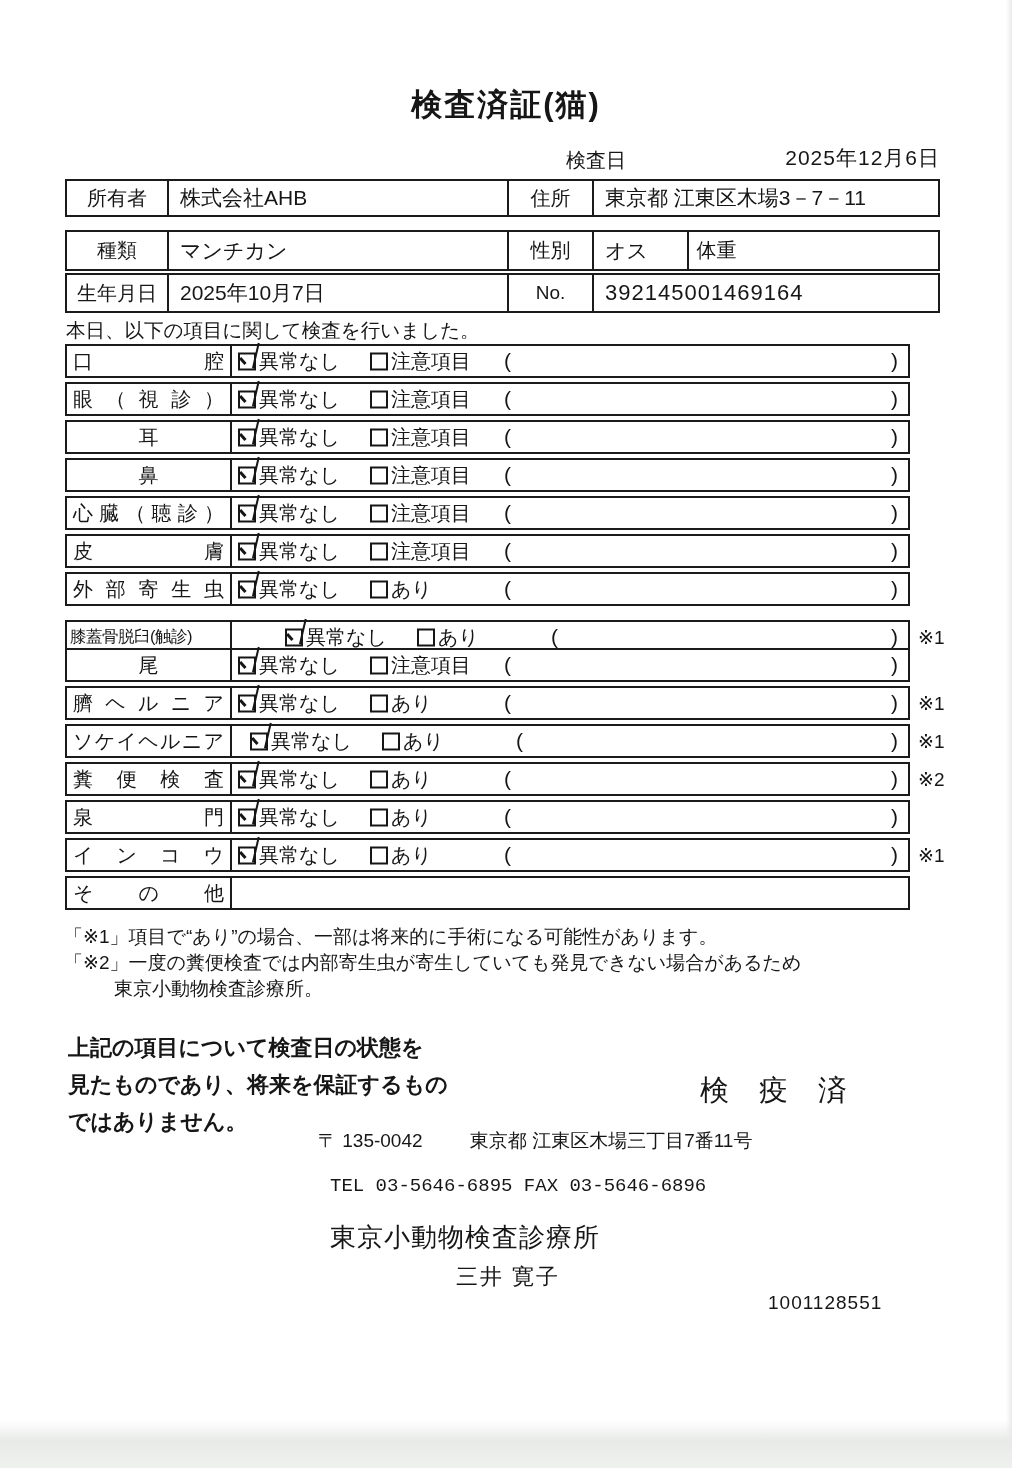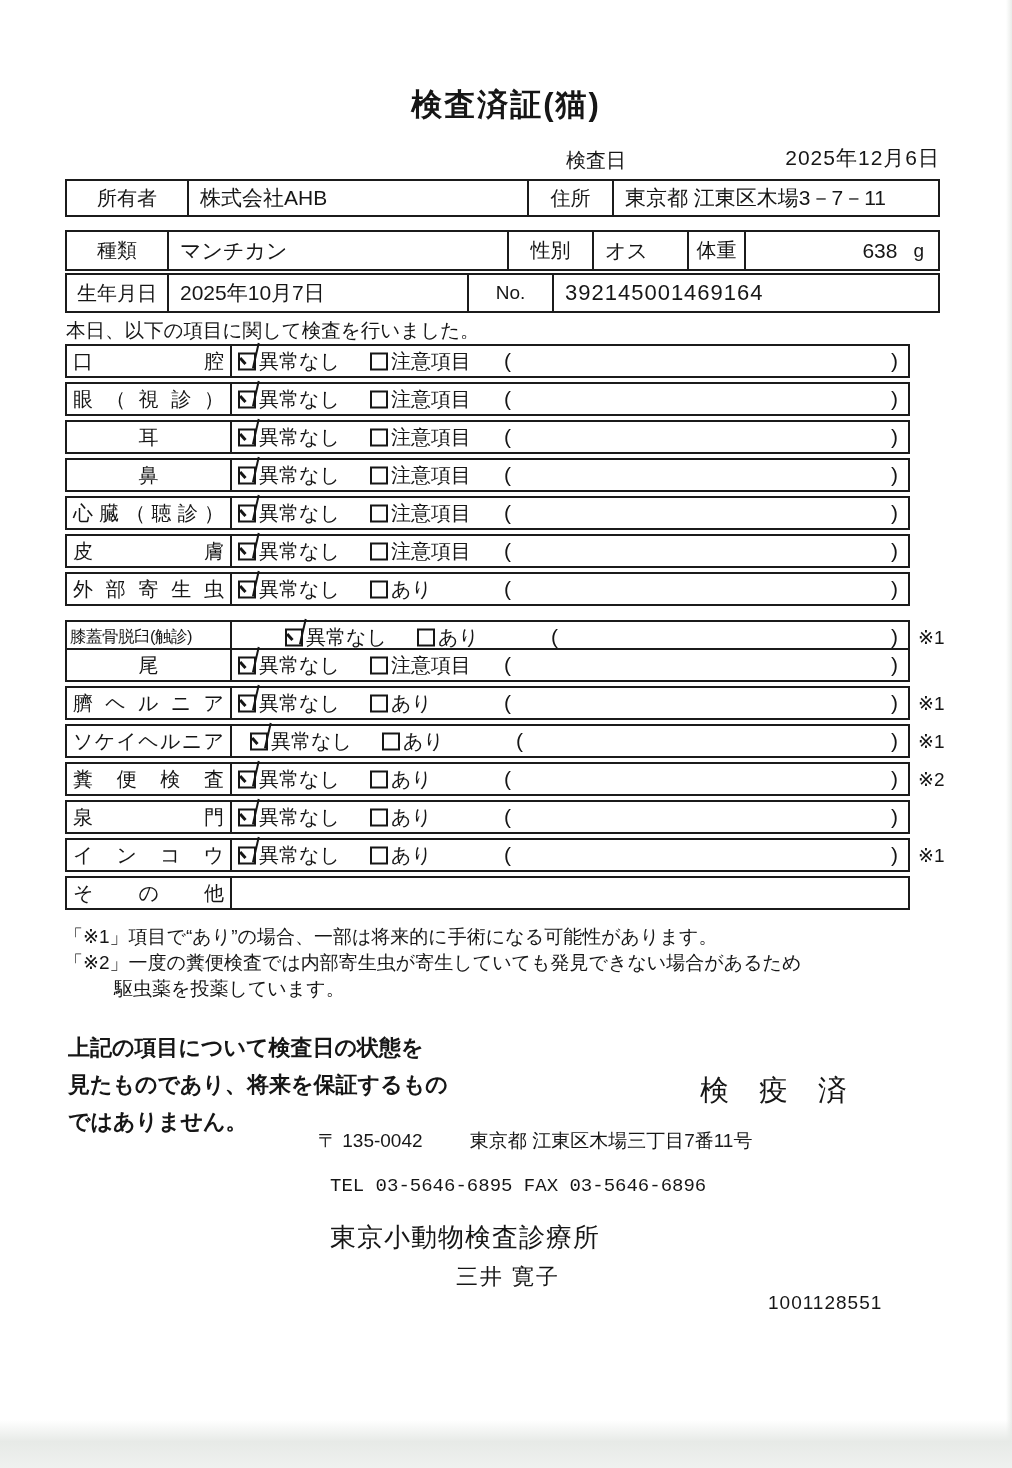--- a/index.html
+++ b/index.html
@@ -88,41 +88,37 @@
 <body>
 
 <div id="page">
 
   <div class="abs doc-title">検査済証(猫)</div>
 
   <div class="abs insp-date-label">検査日</div>
   <div class="abs insp-date-value">2025年12月6日</div>
 
   <div class="abs htable" style="left:65px;top:179px;width:875px;height:38px;">
-    <div class="hcell lbl" style="width:120px;">所有者</div>
+    <div class="hcell lbl" style="width:100px;">所有者</div>
     <div class="hcell val" style="width:340px;">株式会社AHB</div>
     <div class="hcell lbl" style="width:85px;">住所</div>
     <div class="hcell val" style="flex:1;">東京都 江東区木場3－7－11</div>
   </div>
 
   <div class="abs htable" style="left:65px;top:230px;width:875px;height:41px;">
     <div class="hcell lbl" style="width:100px;">種類</div>
     <div class="hcell val" style="width:340px;">マンチカン</div>
     <div class="hcell lbl" style="width:85px;">性別</div>
     <div class="hcell val" style="width:95px;">オス</div>
     <div class="hcell lbl" style="width:57px;">体重</div>
-    <div class="hcell val wval" style="flex:1;">
-      <span>638</span>
-      <span style="font-size:19px;">g</span>
-    </div>
   </div>
 
   <div class="abs htable" style="left:65px;top:273px;width:875px;height:40px;">
     <div class="hcell lbl" style="width:100px;">生年月日</div>
-    <div class="hcell val" style="width:300px;">2025年10月7日</div>
+    <div class="hcell val" style="width:340px;">2025年10月7日</div>
     <div class="hcell lbl" style="width:85px;font-size:19px;">No.</div>
     <div class="hcell val num" style="flex:1;">392145001469164</div>
   </div>
 
   <div class="abs intro">本日、以下の項目に関して検査を行いました。</div>
 
   <div>
       <div class="chk-row" style="top: 344px;">
         <div class="chk-label">
           <div class="spread">口腔</div>
@@ -370,21 +366,21 @@
         <div class="chk-label">
           <div class="spread">その他</div>
         </div>
         <div class="chk-content"></div>
       </div>
     </div>
 
   <div class="abs footnotes">
     <div>「※1」項目で“あり”の場合、一部は将来的に手術になる可能性があります。</div>
     <div>「※2」一度の糞便検査では内部寄生虫が寄生していても発見できない場合があるため</div>
-    <div class="indent">駆虫薬を投薬しています。</div>
+    <div class="indent">東京小動物検査診療所。</div>
   </div>
 
   <div class="abs stamp">検 疫 済</div>
 
   <div class="abs disclaimer">
     <div>上記の項目について検査日の状態を</div>
     <div>見たものであり、将来を保証するもの</div>
     <div>ではありません。</div>
   </div>
 

